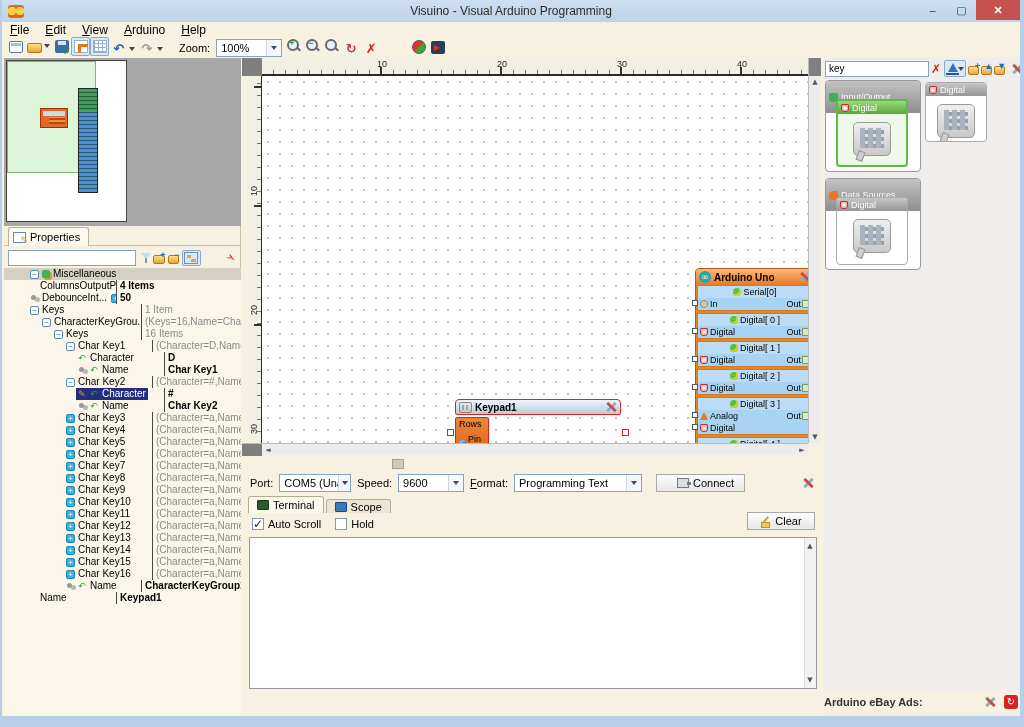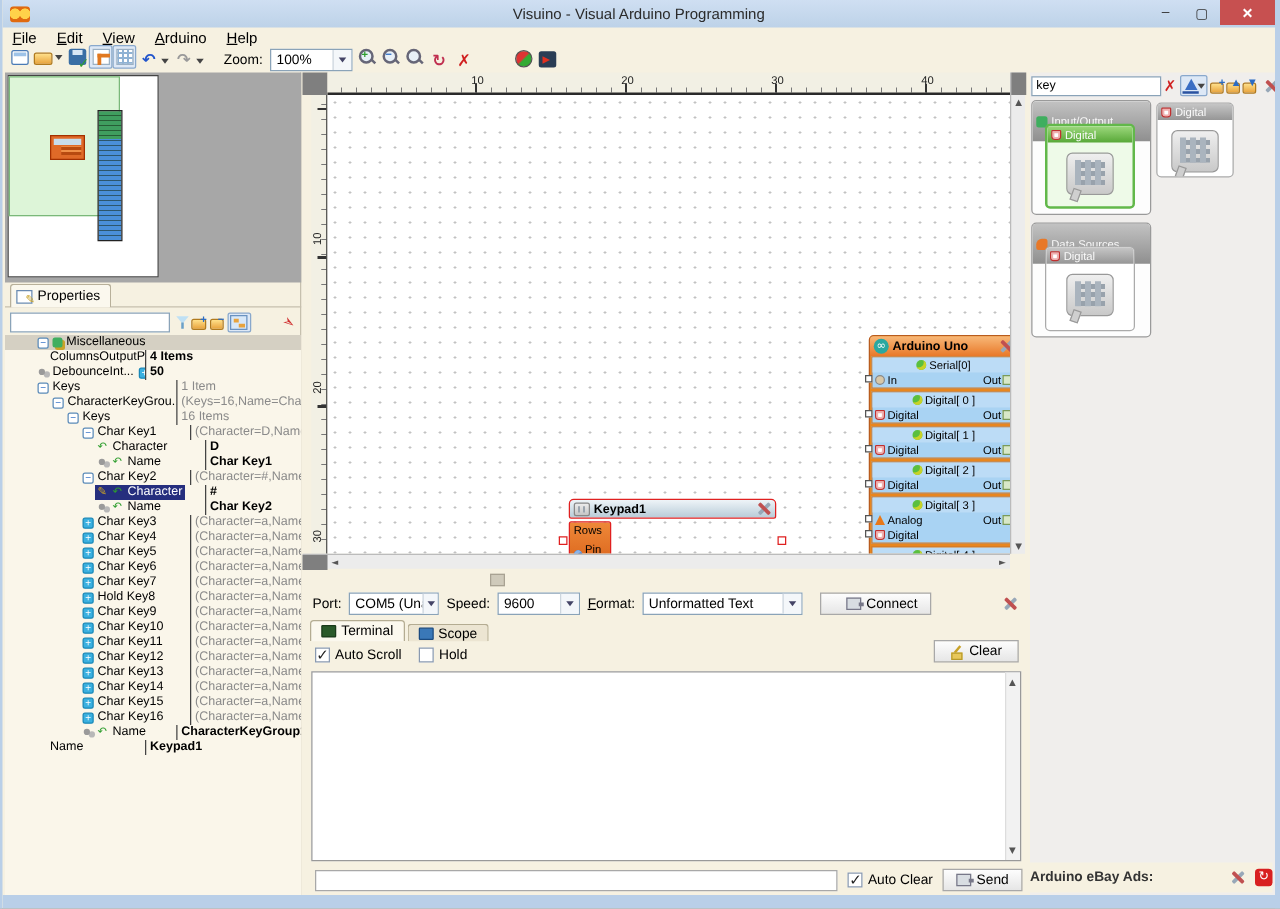--- a/index.html
+++ b/index.html
@@ -443,21 +443,21 @@
               <span class="exp plus">+</span>
               <span>Char Key7</span>
             </span>
           </span>
           <span class="tval">(Character=a,Name=...</span>
         </div>
         <div class="trow">
           <span class="tname" style="width: 148px; padding-left: 60px;">
             <span class="nwrap">
               <span class="exp plus">+</span>
-              <span>Hold Key8</span>
+              <span>Char Key8</span>
             </span>
           </span>
           <span class="tval">(Character=a,Name=...</span>
         </div>
         <div class="trow">
           <span class="tname" style="width: 148px; padding-left: 60px;">
             <span class="nwrap">
               <span class="exp plus">+</span>
               <span>Char Key9</span>
             </span>
@@ -701,21 +701,21 @@
             <span style="overflow:hidden;white-space:nowrap;">COM5 (Unava</span>
             <span class="cbx"></span>
           </span>
         <span>Speed:</span>
         <span class="combo" style="width:66px;">
             <span>9600</span>
             <span class="cbx"></span>
           </span>
         <span class="hotkey"><u>F</u>ormat:</span>
         <span class="combo" style="width:128px;">
-            <span>Unformatted Text</span>
+            <span>Programming Text</span>
             <span class="cbx"></span>
           </span>
         <button class="btn" style="margin-left:8px;padding-left:20px;">
             <span class="ic-conn"></span>
             <span>Connect</span>
           </button>
       </div>
       <span class="ic-tools" style="position:absolute;right:8px;top:7px;"></span>
       <div class="stabs">
         <div class="tab active">
@@ -740,31 +740,20 @@
       <button class="btn clearbtn">
           <span class="ic-broom"></span>
           <span>Clear</span>
         </button>
       <div class="termbox">
         <span></span>
         <div class="tsb">
           <span class="sbarr" style="top:2px;right:0;">▲</span>
           <span class="sbarr" style="bottom:2px;right:0;">▼</span>
         </div>
-      </div>
-      <div class="sendrow">
-        <input class="sendinput" value="" style="">
-        <span class="cbl">
-            <span class="cb on"></span>
-            <span>Auto Clear</span>
-          </span>
-        <button class="btn">
-            <span class="ic-conn"></span>
-            <span>Send</span>
-          </button>
       </div>
     </div>
   </div>
 
   <div class="rightpanel">
     <div class="rsearchrow">
       <input class="rsearch" value="key" style="">
       <span class="mi mi-x">✗</span>
       <span class="tbtn pressed" style="height:17px;">
           <span class="mi mi-hat"></span>

